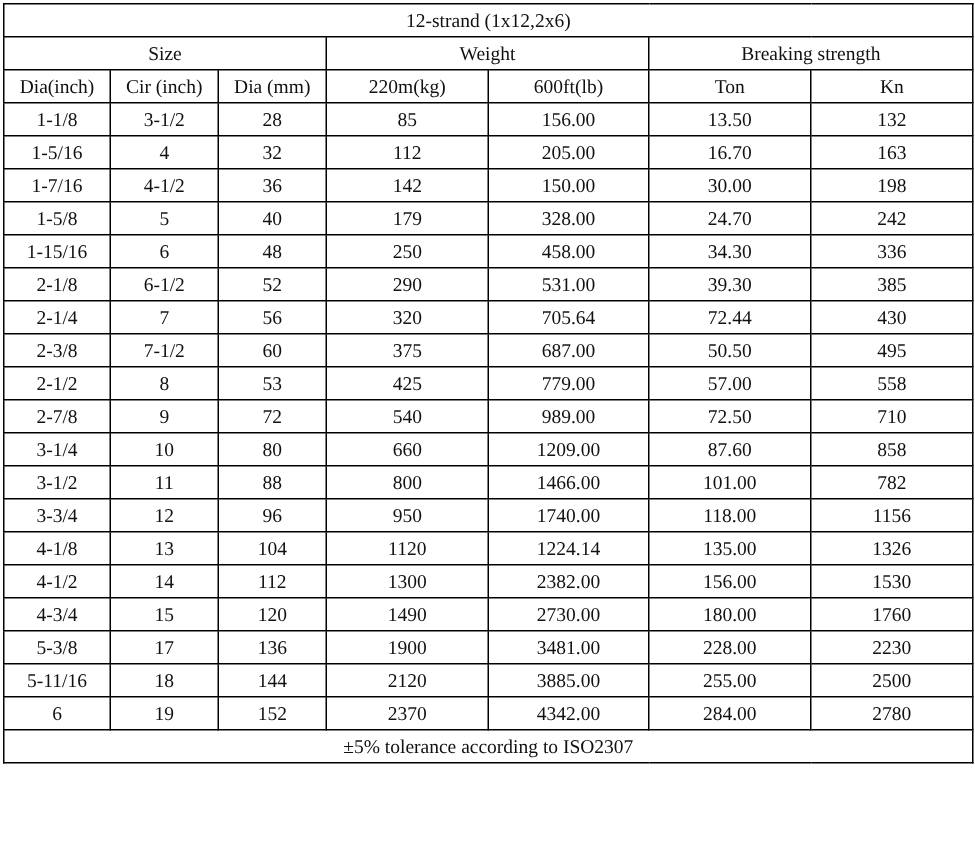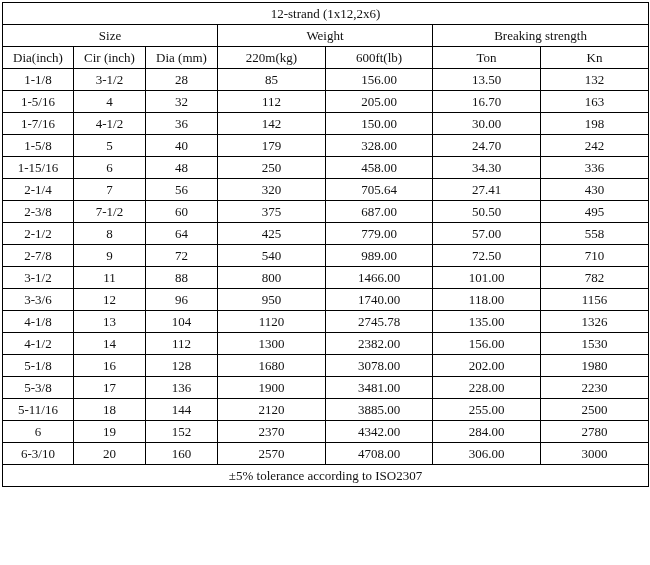--- a/index.html
+++ b/index.html
@@ -93,99 +93,117 @@
       <tr>
         <td>1-15/16</td>
         <td>6</td>
         <td>48</td>
         <td>250</td>
         <td>458.00</td>
         <td>34.30</td>
         <td>336</td>
       </tr>
       <tr>
+        <td>2-1/8</td>
+        <td>6-1/2</td>
+        <td>52</td>
+        <td>290</td>
+        <td>531.00</td>
+        <td>39.30</td>
+        <td>385</td>
+      </tr>
+      <tr>
         <td>2-1/4</td>
         <td>7</td>
         <td>56</td>
         <td>320</td>
         <td>705.64</td>
-        <td>27.41</td>
+        <td>72.44</td>
         <td>430</td>
       </tr>
       <tr>
         <td>2-3/8</td>
         <td>7-1/2</td>
         <td>60</td>
         <td>375</td>
         <td>687.00</td>
         <td>50.50</td>
         <td>495</td>
       </tr>
       <tr>
         <td>2-1/2</td>
         <td>8</td>
-        <td>64</td>
+        <td>53</td>
         <td>425</td>
         <td>779.00</td>
         <td>57.00</td>
         <td>558</td>
       </tr>
       <tr>
         <td>2-7/8</td>
         <td>9</td>
         <td>72</td>
         <td>540</td>
         <td>989.00</td>
         <td>72.50</td>
         <td>710</td>
       </tr>
       <tr>
+        <td>3-1/4</td>
+        <td>10</td>
+        <td>80</td>
+        <td>660</td>
+        <td>1209.00</td>
+        <td>87.60</td>
+        <td>858</td>
+      </tr>
+      <tr>
         <td>3-1/2</td>
         <td>11</td>
         <td>88</td>
         <td>800</td>
         <td>1466.00</td>
         <td>101.00</td>
         <td>782</td>
       </tr>
       <tr>
-        <td>3-3/6</td>
+        <td>3-3/4</td>
         <td>12</td>
         <td>96</td>
         <td>950</td>
         <td>1740.00</td>
         <td>118.00</td>
         <td>1156</td>
       </tr>
       <tr>
         <td>4-1/8</td>
         <td>13</td>
         <td>104</td>
         <td>1120</td>
-        <td>2745.78</td>
+        <td>1224.14</td>
         <td>135.00</td>
         <td>1326</td>
       </tr>
       <tr>
         <td>4-1/2</td>
         <td>14</td>
         <td>112</td>
         <td>1300</td>
         <td>2382.00</td>
         <td>156.00</td>
         <td>1530</td>
       </tr>
       <tr>
-        <td>5-1/8</td>
-        <td>16</td>
-        <td>128</td>
-        <td>1680</td>
-        <td>3078.00</td>
-        <td>202.00</td>
-        <td>1980</td>
+        <td>4-3/4</td>
+        <td>15</td>
+        <td>120</td>
+        <td>1490</td>
+        <td>2730.00</td>
+        <td>180.00</td>
+        <td>1760</td>
       </tr>
       <tr>
         <td>5-3/8</td>
         <td>17</td>
         <td>136</td>
         <td>1900</td>
         <td>3481.00</td>
         <td>228.00</td>
         <td>2230</td>
       </tr>
@@ -201,25 +219,16 @@
       <tr>
         <td>6</td>
         <td>19</td>
         <td>152</td>
         <td>2370</td>
         <td>4342.00</td>
         <td>284.00</td>
         <td>2780</td>
       </tr>
       <tr>
-        <td>6-3/10</td>
-        <td>20</td>
-        <td>160</td>
-        <td>2570</td>
-        <td>4708.00</td>
-        <td>306.00</td>
-        <td>3000</td>
-      </tr>
-      <tr>
         <td colspan="7">±5% tolerance according to ISO2307</td>
       </tr>
     </tbody>
 </table>
 
 </body></html>

